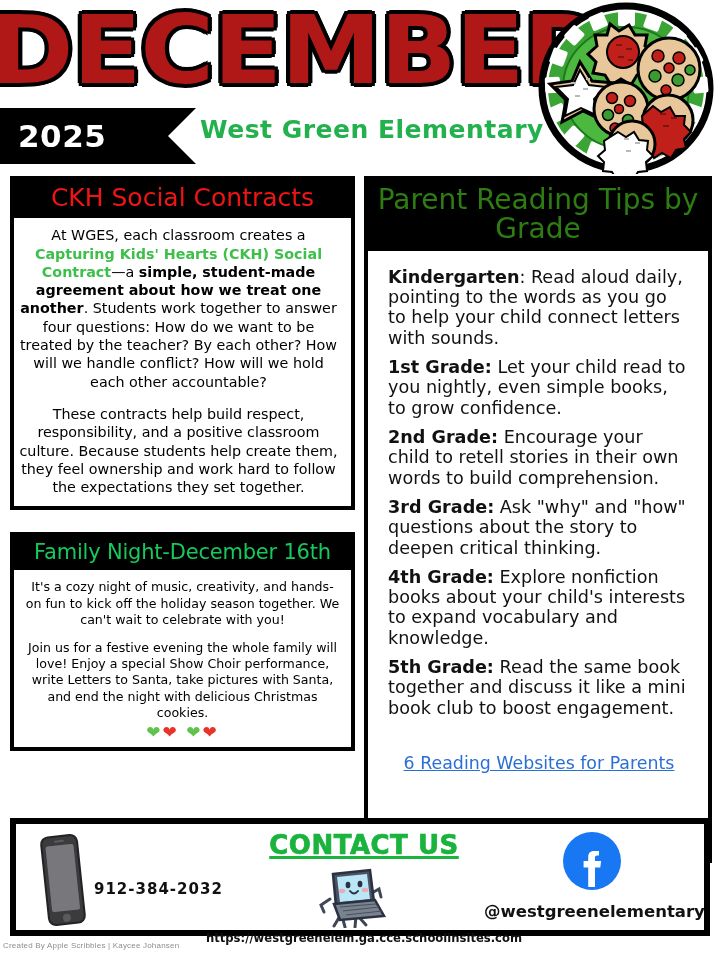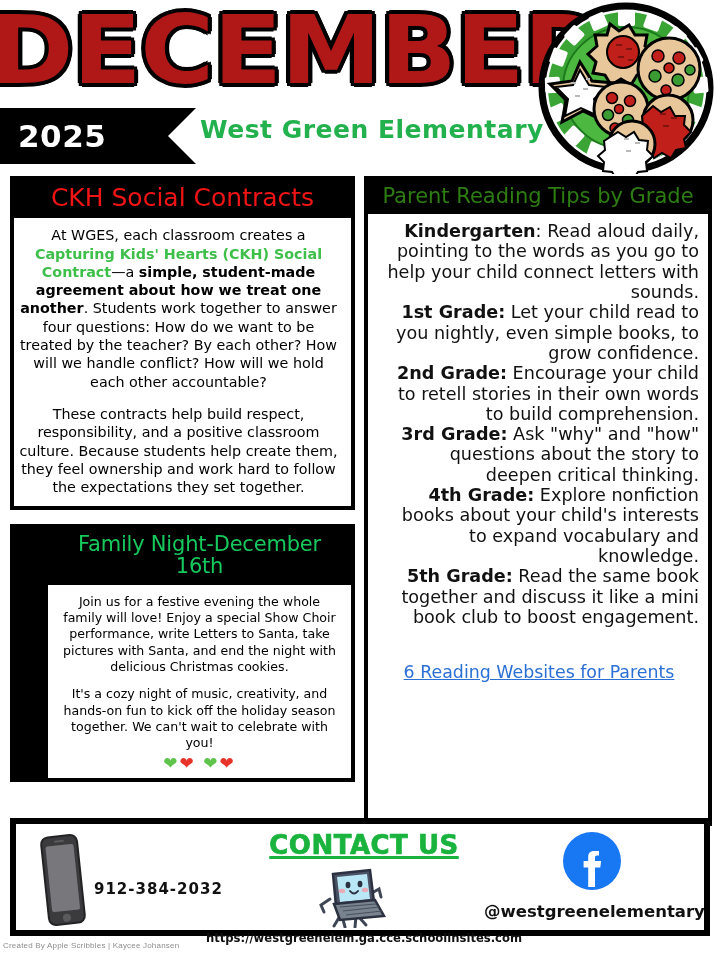--- a/index.html
+++ b/index.html
@@ -111,21 +111,21 @@
     box-sizing: border-box;
   }
   .panel-title {
     text-align: center;
     font-family: "DejaVu Sans", sans-serif;
     font-weight: normal;
     padding: 5px 4px 7px 4px;
     line-height: 1.05;
   }
   .title-red { color: #f01414; font-size: 25px; }
-  .title-green-dark { color: #2d7d12; font-size: 21px; }
+  .title-green-dark { color: #2d7d12; font-size: 28px; }
   .title-green-bright { color: #16c95c; font-size: 21px; letter-spacing: -0.2px;}
   .panel-body {
     background: #ffffff;
     box-sizing: border-box;
   }
 
   
   .ckh-body {
     padding: 8px 10px 10px 2px;
     font-family: "DejaVu Sans", sans-serif;
@@ -162,21 +162,21 @@
   
   .tips-body {
     padding: 7px 9px 8px 11px;
     font-family: "DejaVu Sans", sans-serif;
     font-size: 17.6px;
     line-height: 1.155;
     color: #111;
     min-height: 608px;
     box-sizing: border-box;
   }
-  .tip { margin: 0; text-align: right; }
+  .tip { margin: 9px; }
   .tip b { font-weight: bold; }
   .tips-link {
     display: block;
     margin-top: 35px;
     text-align: center;
     color: #2a6fd4;
     text-decoration: underline;
     font-size: 17.4px;
     cursor: pointer;
   }
@@ -355,25 +355,25 @@
   <div class="col-left">
 
     <div class="panel">
       <div class="panel-title title-red">CKH Social Contracts</div>
       <div class="panel-body ckh-body">
         <p><span>At WGES, each classroom creates a </span><span class="hl-green">Capturing Kids' Hearts (CKH) Social Contract</span><span>—a </span><span class="hl-bold">simple, student-made agreement about how we treat one another</span><span>. Students work together to answer four questions: How do we want to be treated by the teacher? By each other? How will we handle conflict? How will we hold each other accountable?</span></p>
         <p>These contracts help build respect, responsibility, and a positive classroom culture. Because students help create them, they feel ownership and work hard to follow the expectations they set together.</p>
       </div>
     </div>
 
-    <div class="panel" style="margin-top:14px;padding-left:38px;">
+    <div class="panel" style="margin-top:22px;">
       <div class="panel-title title-green-bright">Family Night-December 16th</div>
       <div class="panel-body fam-body">
+        <p>It's a cozy night of music, creativity, and hands-on fun to kick off the holiday season together. We can't wait to celebrate with you!</p>
         <p>Join us for a festive evening the whole family will love! Enjoy a special Show Choir performance, write Letters to Santa, take pictures with Santa, and end the night with delicious Christmas cookies.</p>
-        <p>It's a cozy night of music, creativity, and hands-on fun to kick off the holiday season together. We can't wait to celebrate with you!</p>
         <div class="hearts">
           <span class="h-green">❤</span><span class="h-red">❤</span> <span class="h-green">❤</span><span class="h-red">❤</span>
         </div>
       </div>
     </div>
 
   </div>
 
   <div class="col-right">
     <div class="panel">

